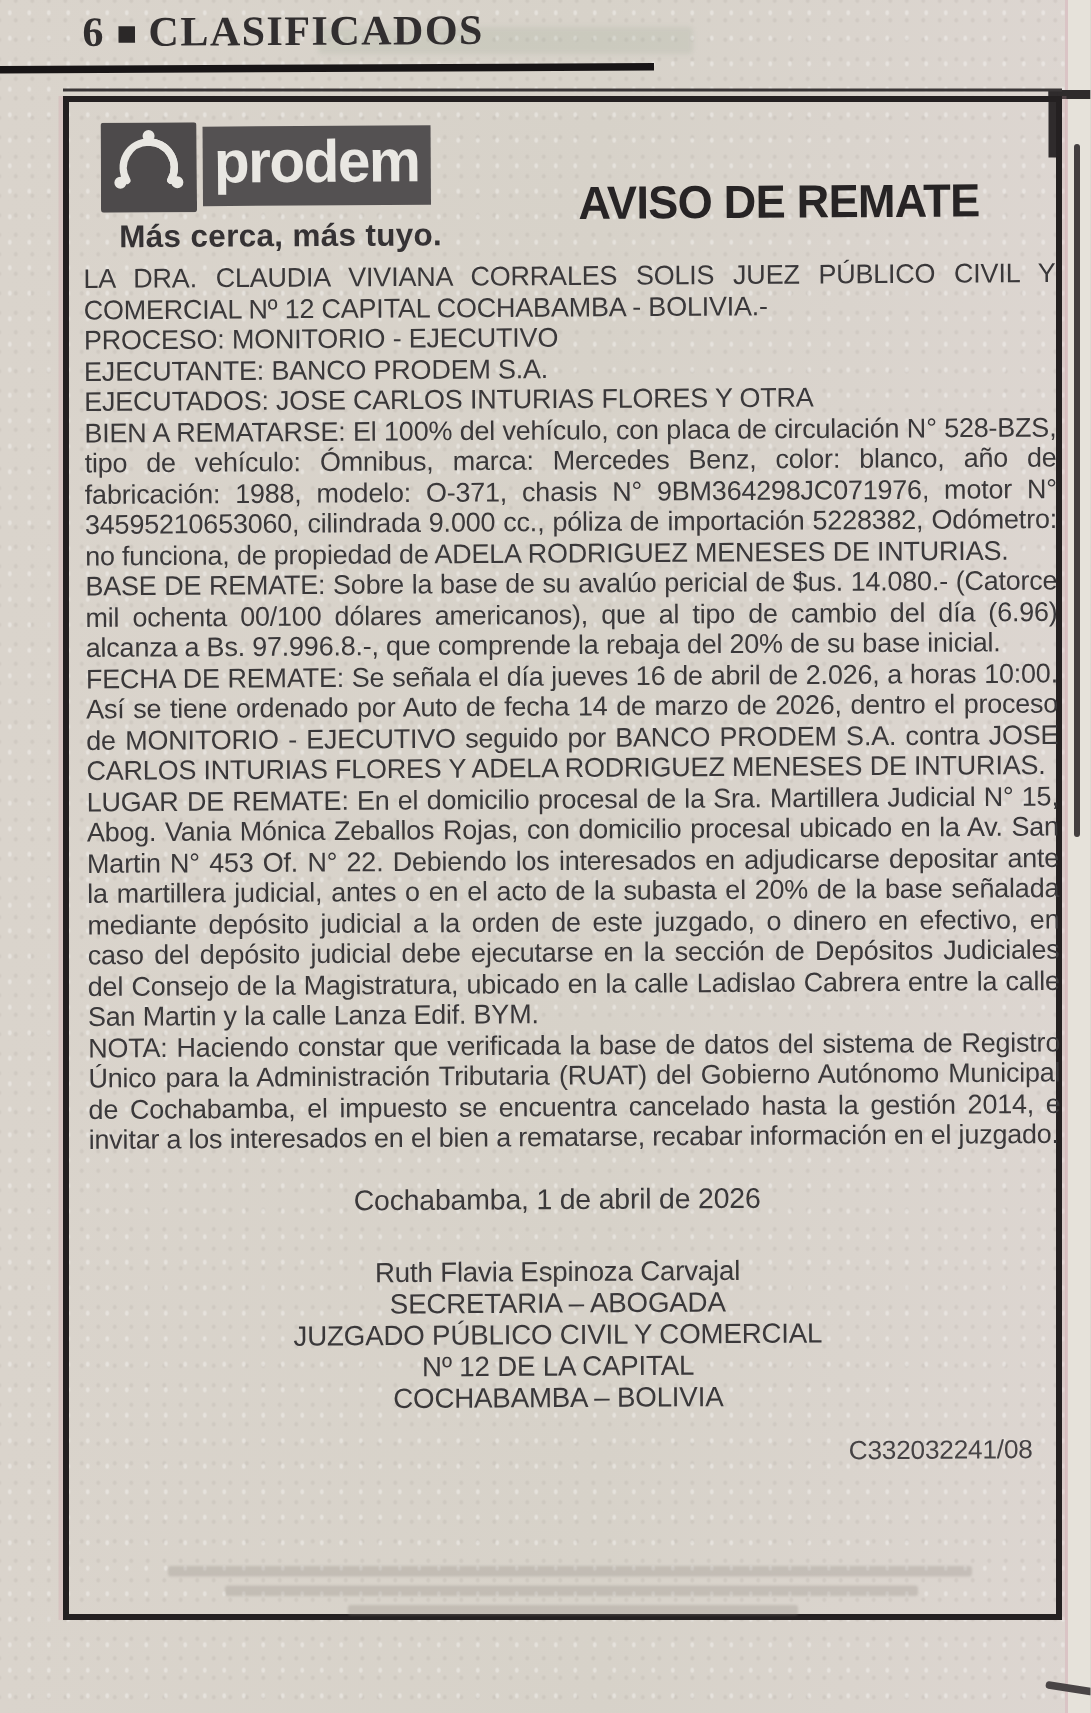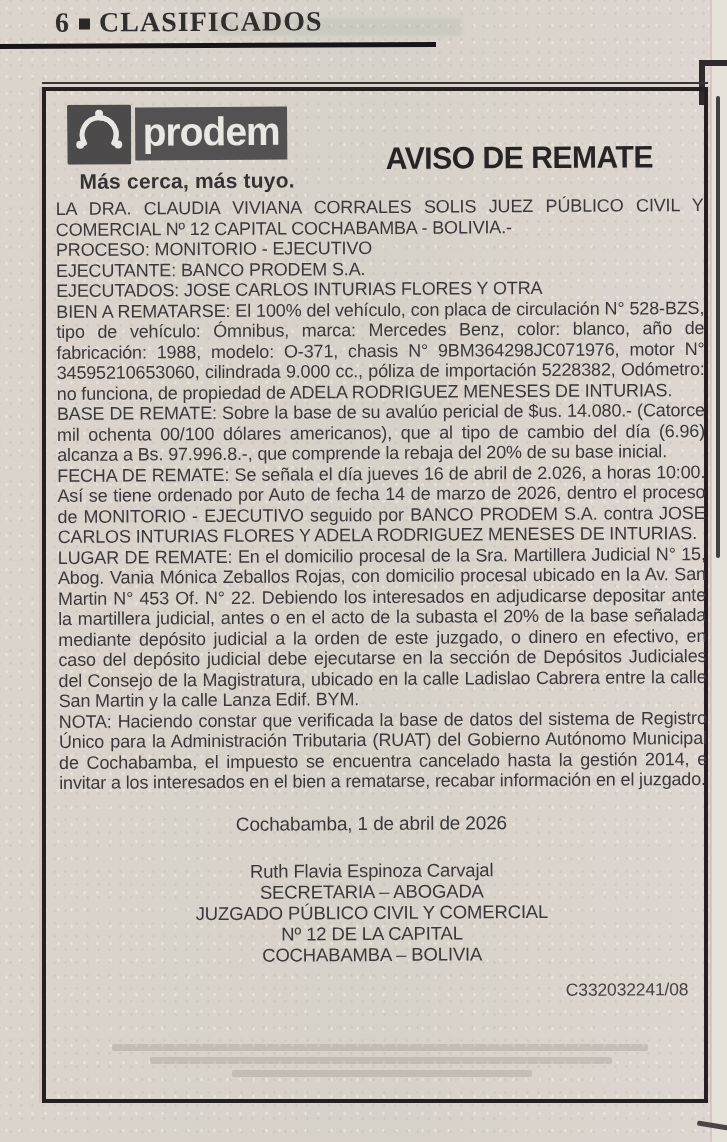--- a/index.html
+++ b/index.html
@@ -47,21 +47,21 @@
     background:#433e3f;border-radius:2px;
   }
   .adj-corner-h{position:absolute;left:699px;top:60px;width:28px;height:6px;background:#2f2b2c;}
   .adj-corner-v{position:absolute;left:699px;top:60px;width:6px;height:45px;background:#2f2b2c;}
   .diag-mark{
     position:absolute;left:697px;top:1123px;width:32px;height:5px;
     background:#4a4546;transform:rotate(9deg);border-radius:2px;
   }
   
   .ad-box{
-    position:absolute;left:42px;top:87px;width:666px;height:1016px;
+    position:absolute;left:42px;top:64px;width:666px;height:1016px;
     border:4px solid #242021;box-sizing:border-box;
     box-shadow:-3px 0 0 rgba(210,160,170,.30), 3px 0 0 rgba(210,160,170,.22);
     background:transparent;
   }
   .ad-box .topline{
     position:absolute;left:-4px;top:-9px;width:666px;height:2px;background:#3a3637;
   }
   .ad-inner{
     position:absolute;inset:0;transform:rotate(-.35deg);
   }

